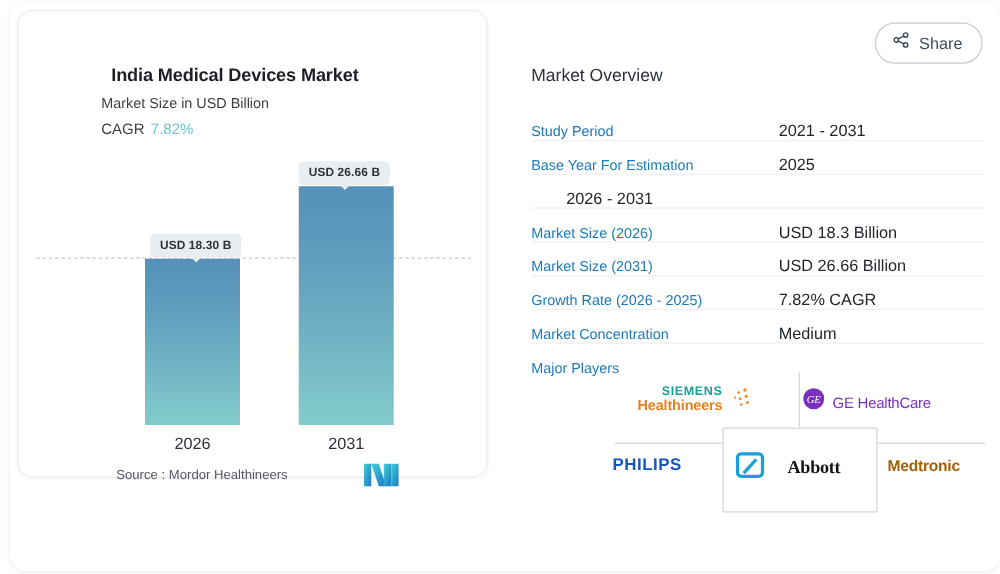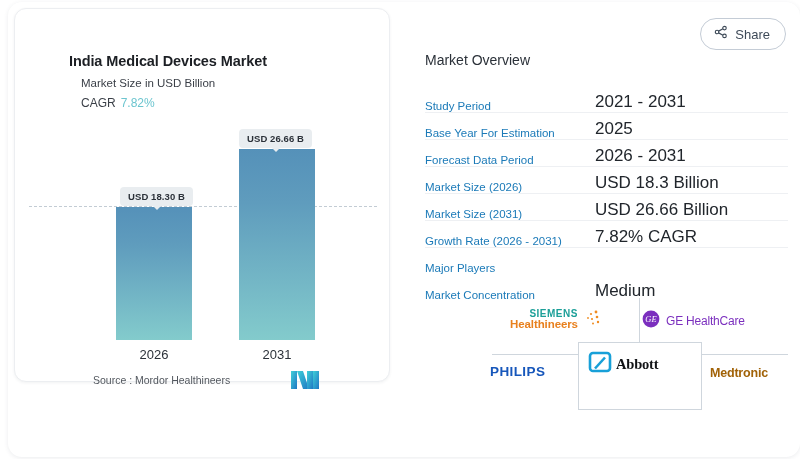--- a/index.html
+++ b/index.html
@@ -29,21 +29,21 @@
   .chart-card {
     position: absolute;
     left: 14px; top: 8px;
     width: 376px; height: 374px;
     background: #ffffff;
     border: 1px solid #eceef1;
     border-radius: 12px;
     box-shadow: 0 1px 3px rgba(60,70,90,0.07);
   }
   .chart-title {
-    position: absolute; left: 54px; top: 44px;
+    position: absolute; left: 74px; top: 44px;
     font-size: 14.5px; font-weight: bold; color: #1c1f24;
     letter-spacing: -0.1px;
   }
   .chart-sub {
     position: absolute; left: 66px; top: 68px;
     font-size: 11.5px; color: #3a3f47; font-weight: 400;
   }
   .chart-cagr {
     position: absolute; left: 66px; top: 87px;
     font-size: 12px; color: #3a3f47;
@@ -133,22 +133,23 @@
     border-bottom: 1px solid #eef0f3;
   }
   .row:last-child { border-bottom: none; }
   .row .k {
     width: 170px;
     font-size: 11.5px;
     color: #1b7ab8;
     font-weight: 500;
   }
   .row .v {
-    font-size: 17px;
+    font-size: 13px;
     color: #21262c;
+    margin-left: 28px;
   }
   .row.players { border-bottom: none; height: 26px; }
 
   
   .cluster {
     position: absolute;
     left: 80px; top: 290px;
     width: 296px; height: 112px;
   }
   .cl-vline {
@@ -172,21 +173,21 @@
   .sie-1 { font-size: 10px; font-weight: bold; color: #1b9f98; letter-spacing: 0.5px; }
   .sie-2 { font-size: 11.5px; font-weight: bold; color: #e8801e; letter-spacing: -0.1px; }
   .sie-dots { margin-left: 4px; }
 
   .logo-ge { left: 150px; top: 12px; gap: 6px; }
   .ge-txt { font-size: 12px; color: #7b2fbe; letter-spacing: -0.2px; }
 
   .logo-philips { left: -2px; top: 66px; }
   .ph-txt { font-size: 13.5px; font-weight: bold; color: #1757bb; letter-spacing: 0.4px; }
 
-  .logo-abbott { left: 96px; top: 52px; gap: 4px; align-items: center; }
+  .logo-abbott { left: 96px; top: 62px; gap: 18px; align-items: center; }
   .ab-txt { font-size: 14.5px; font-weight: bold; color: #121417; font-family: "Liberation Serif", serif; letter-spacing: -0.2px; }
 
   .logo-medtronic { left: 218px; top: 68px; }
   .md-txt { font-size: 12.5px; font-weight: bold; color: #a16207; letter-spacing: -0.2px; }
 
   .disclaimer {
     position: absolute;
     left: 13px; top: 418px;
     width: 363px;
     text-align: center;
@@ -257,42 +258,41 @@
     <div class="rows">
       <div class="row">
         <div class="k">Study Period</div>
         <div class="v">2021 - 2031</div>
       </div>
       <div class="row">
         <div class="k">Base Year For Estimation</div>
         <div class="v">2025</div>
       </div>
       <div class="row">
-        <div class="k">Forecast Data Period</div>
         <div class="v">2026 - 2031</div>
       </div>
       <div class="row">
         <div class="k">Market Size (2026)</div>
         <div class="v">USD 18.3 Billion</div>
       </div>
       <div class="row">
         <div class="k">Market Size (2031)</div>
         <div class="v">USD 26.66 Billion</div>
       </div>
       <div class="row">
-        <div class="k">Growth Rate (2026 - 2031)</div>
+        <div class="k">Growth Rate (2026 - 2025)</div>
         <div class="v">7.82% CAGR</div>
+      </div>
+      <div class="row">
+        <div class="k">Market Concentration</div>
+        <div class="v">Medium</div>
       </div>
       <div class="row players">
         <div class="k">Major Players</div>
         <div class="v"></div>
-      </div>
-      <div class="row">
-        <div class="k">Market Concentration</div>
-        <div class="v">Medium</div>
       </div>
     </div>
 
     <div class="cluster">
       <div class="cl-vline"></div>
       <div class="cl-hline"></div>
       <div class="cl-box"></div>
 
       <div class="logo logo-siemens">
         <div class="sie-txt">

